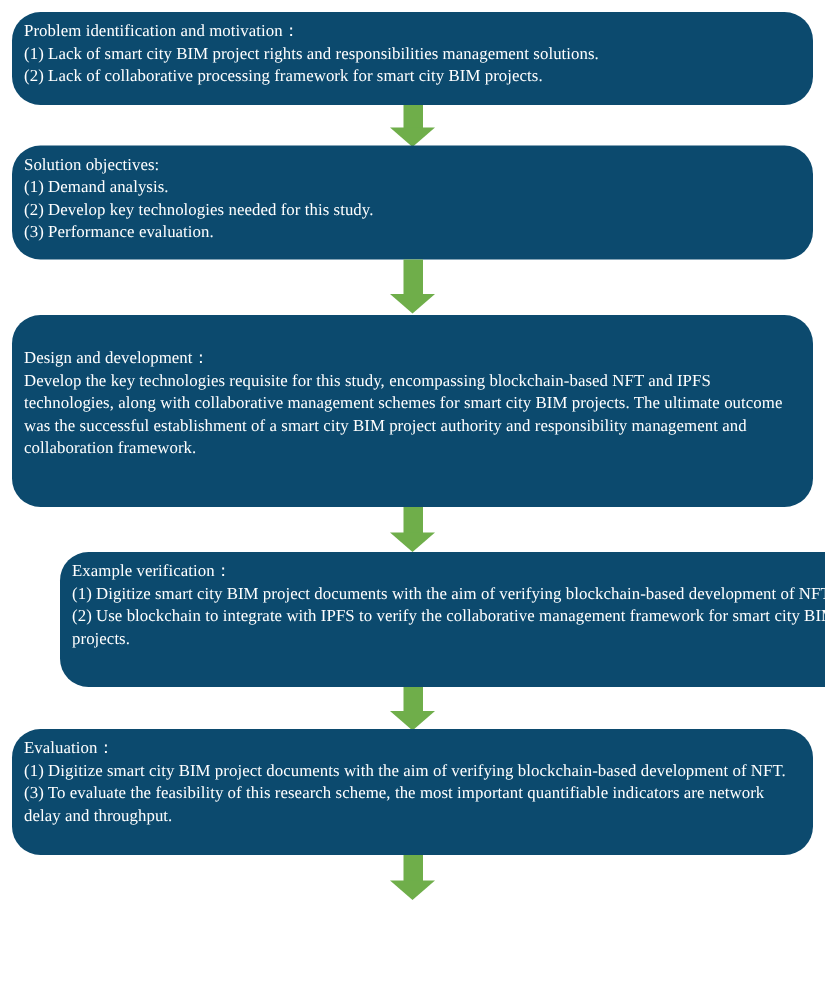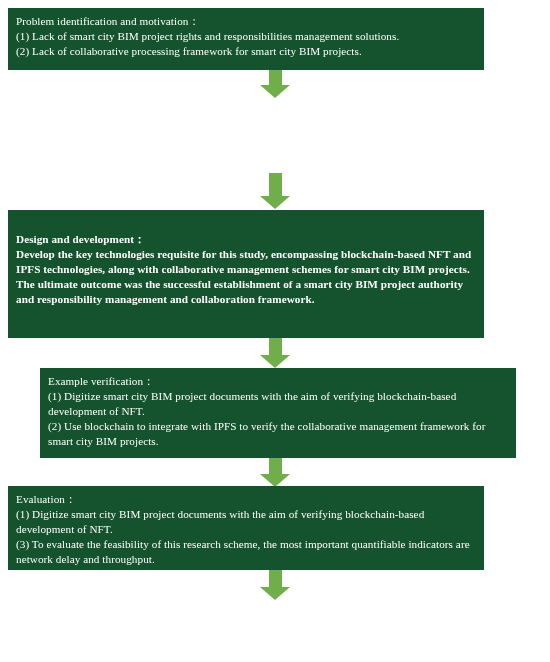--- a/index.html
+++ b/index.html
@@ -11,24 +11,25 @@
     position: relative;
     width: 550px;
     height: 662px;
     background: #ffffff;
     overflow: hidden;
     font-family: "Liberation Serif", "DejaVu Serif", serif;
   }
   .flow-box {
     position: absolute;
     left: 8px;
-    width: 476px;
-    background: #14532d;
+    width: 534px;
+    background: #0c4a6e;
     box-sizing: border-box;
     color: #ffffff;
+    border-radius: 19px;
   }
   .box-text {
     position: absolute;
     left: 8px;
     right: 6px;
     top: 6px;
     color: #ffffff;
     font-size: 11.2px;
     line-height: 15.1px;
     letter-spacing: 0.05px;
@@ -67,27 +68,33 @@
     <div class="box-text">Problem identification and motivation：
 (1) Lack of smart city BIM project rights and responsibilities management solutions.
 (2) Lack of collaborative processing framework for smart city BIM projects.</div>
   </div>
 
   <div class="arrow" style="left:260px; top:70px; height:27px;">
     <div class="shaft" style="height:16px;"></div>
     <div class="head" style="top:15px;"></div>
   </div>
 
+  <div class="flow-box" style="top:97px; height:76px;">
+    <div class="box-text">Solution objectives:
+(1) Demand analysis.
+(2) Develop key technologies needed for this study.
+(3) Performance evaluation.</div>
+  </div>
 
   <div class="arrow" style="left:260px; top:173px; height:37px;">
     <div class="shaft" style="height:24px;"></div>
     <div class="head" style="top:23px;"></div>
   </div>
 
-  <div class="flow-box" style="top:210px; height:128px;font-weight:bold;">
+  <div class="flow-box" style="top:210px; height:128px;">
     <div class="box-text" style="top:22px;">Design and development：
 Develop the key technologies requisite for this study, encompassing blockchain-based NFT and IPFS technologies, along with collaborative management schemes for smart city BIM projects. The ultimate outcome was the successful establishment of a smart city BIM project authority and responsibility management and collaboration framework.</div>
   </div>
 
   <div class="arrow" style="left:260px; top:338px; height:30px;">
     <div class="shaft" style="height:18px;"></div>
     <div class="head" style="top:17px;"></div>
   </div>
 
   <div class="flow-box" style="top:368px; height:90px;margin-left:32px;">

